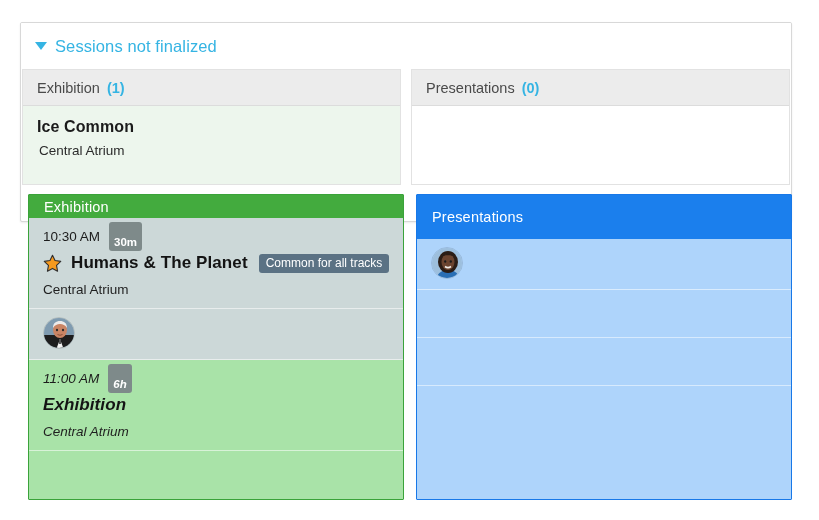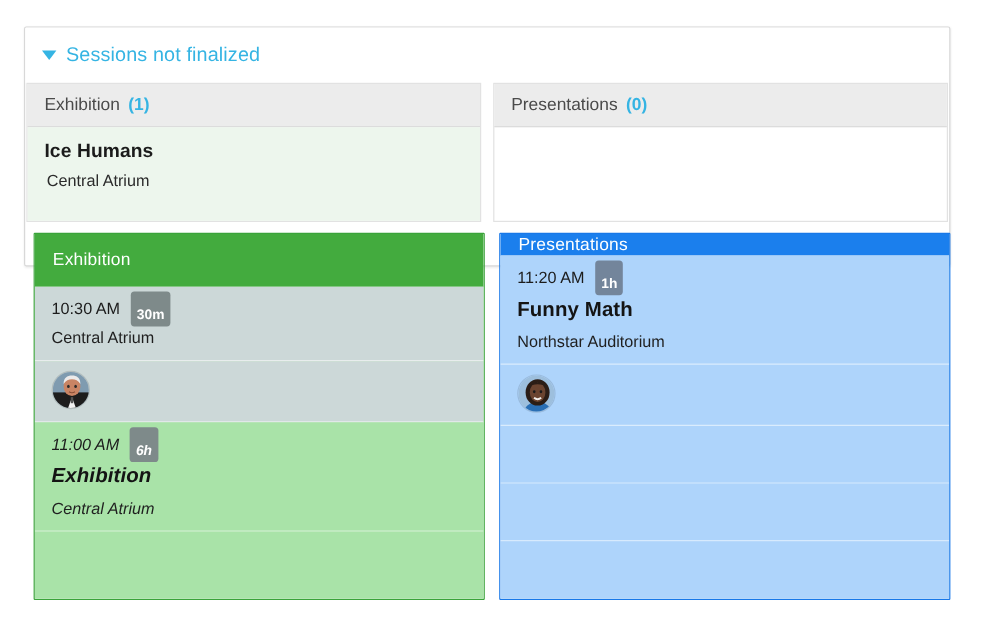--- a/index.html
+++ b/index.html
@@ -246,21 +246,21 @@
 
     <div class="columns">
 
       <div class="col">
         <div class="col-head">
           <span>Exhibition</span>
           <span class="count">(1)</span>
         </div>
         <div class="col-body green-tint">
           <div class="mini-session">
-            <div class="mini-title">Ice Humans</div>
+            <div class="mini-title">Ice Common</div>
             <div class="mini-loc">Central Atrium</div>
           </div>
         </div>
       </div>
 
       <div class="col">
         <div class="col-head">
           <span>Presentations</span>
           <span class="count">(0)</span>
         </div>
@@ -275,20 +275,27 @@
     <div class="track green">
       <div class="track-head">
         <span>Exhibition</span>
       </div>
       <div class="track-body">
 
         <div class="sess selected">
           <div class="sess-time-row">
             <span class="sess-time">10:30 AM</span>
             <span class="dur-badge">30m</span>
+          </div>
+          <div class="sess-title-row">
+            <svg class="star-icon" viewBox="0 0 24 24">
+              <path d="M12 1.6l3.2 6.7 7.2 1-5.3 5.1 1.3 7.3L12 18.2 5.6 21.7l1.3-7.3-5.3-5.1 7.2-1z" fill="#f5991e" stroke="#2f2f2f" stroke-width="1.4" stroke-linejoin="round"></path>
+            </svg>
+            <span class="sess-title">Humans &amp; The Planet</span>
+            <span class="track-badge">Common for all tracks</span>
           </div>
           <div class="sess-loc">Central Atrium</div>
         </div>
 
         <div class="avatar-row selected" style="background:#ccd8d8;">
           <span class="avatar">
             <svg width="32" height="32" viewBox="0 0 32 32">
               <rect width="32" height="32" fill="#7f9bb0"></rect>
               <rect y="17" width="32" height="15" fill="#1d1d1d"></rect>
               <path d="M16 21 L12 32 L20 32 Z" fill="#f2f2f2"></path>
@@ -317,30 +324,20 @@
 
       </div>
     </div>
 
     <div class="track blue">
       <div class="track-head">
         <span>Presentations</span>
       </div>
       <div class="track-body">
 
-        <div class="sess plain-blue">
-          <div class="sess-time-row">
-            <span class="sess-time">11:20 AM</span>
-            <span class="dur-badge">1h</span>
-          </div>
-          <div class="sess-title-row">
-            <span class="sess-title">Funny Math</span>
-          </div>
-          <div class="sess-loc">Northstar Auditorium</div>
-        </div>
 
         <div class="avatar-row">
           <span class="avatar">
             <svg width="32" height="32" viewBox="0 0 32 32">
               <rect width="32" height="32" fill="#9dbfdd"></rect>
               <path d="M4 32c1-7 6-10 12-10s11 3 12 10z" fill="#2a6fb5"></path>
               <ellipse cx="16" cy="14" rx="10" ry="11" fill="#2b1d16"></ellipse>
               <ellipse cx="16" cy="14" rx="6.5" ry="8" fill="#6b4430"></ellipse>
               <path d="M9.5 9c1.5-4 11.5-4 13 0-2-2.5-11-2.5-13 0z" fill="#2b1d16"></path>
               <ellipse cx="13.2" cy="13.5" rx="1.1" ry="1.2" fill="#1a1a1a"></ellipse>

